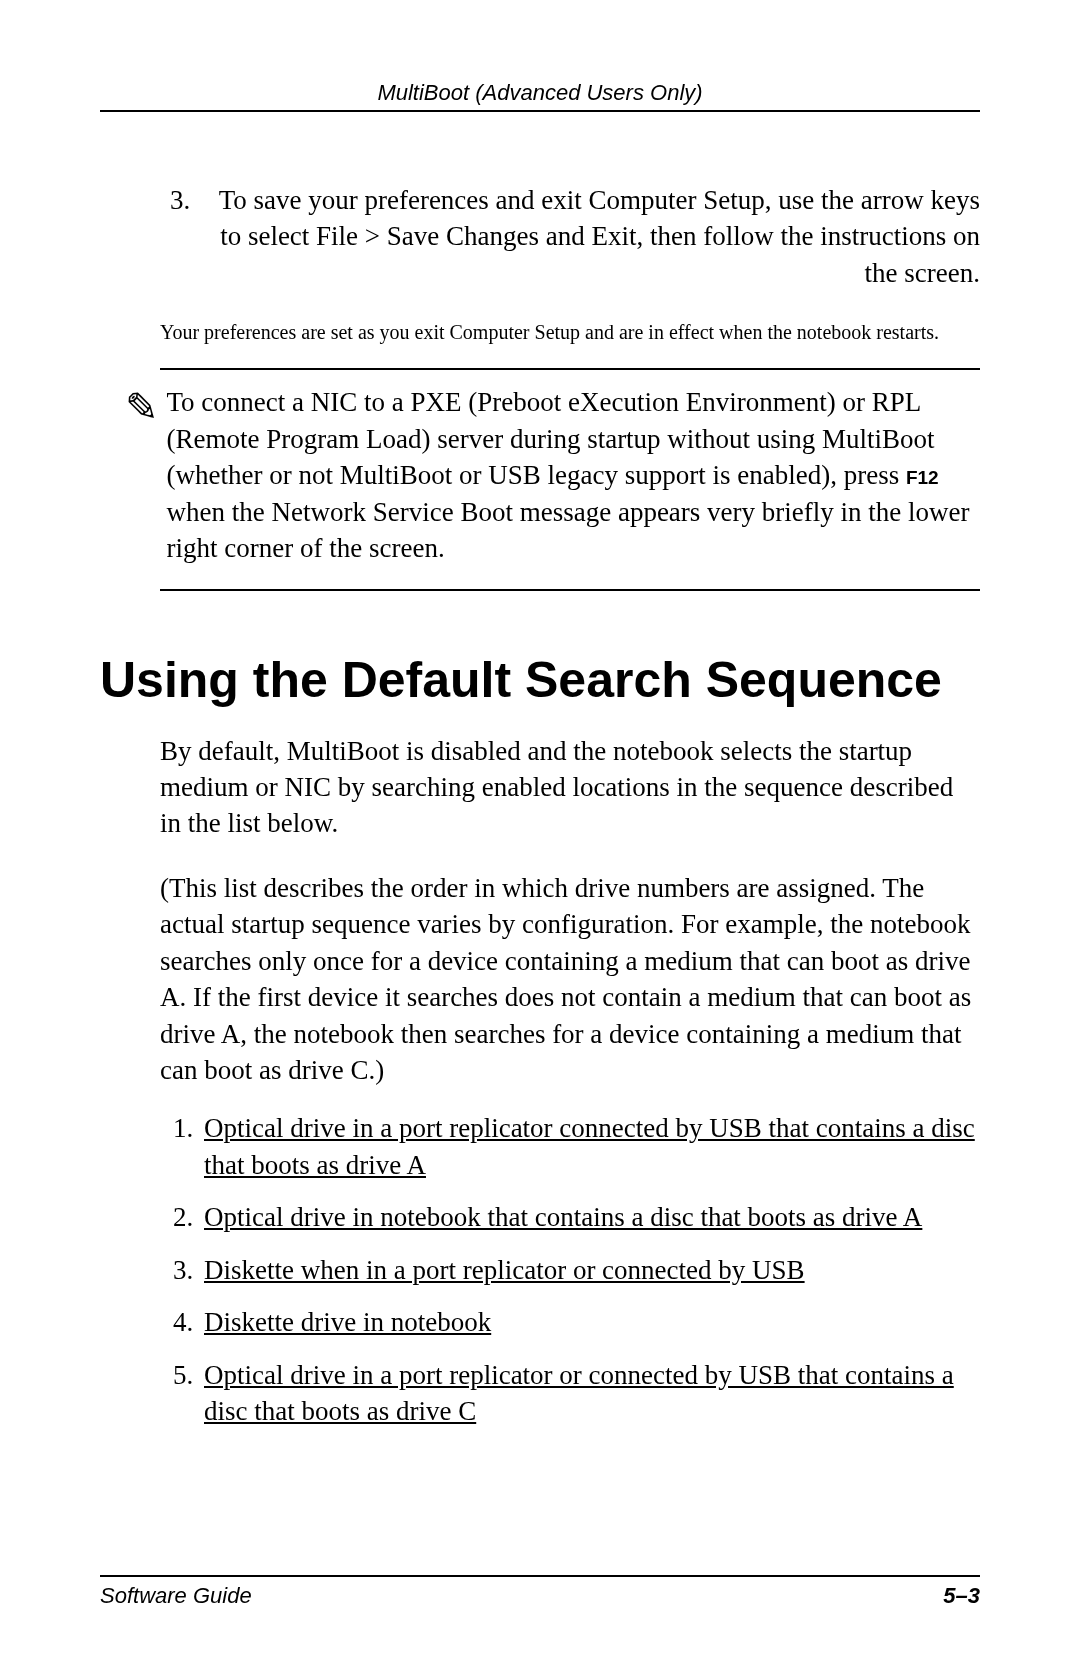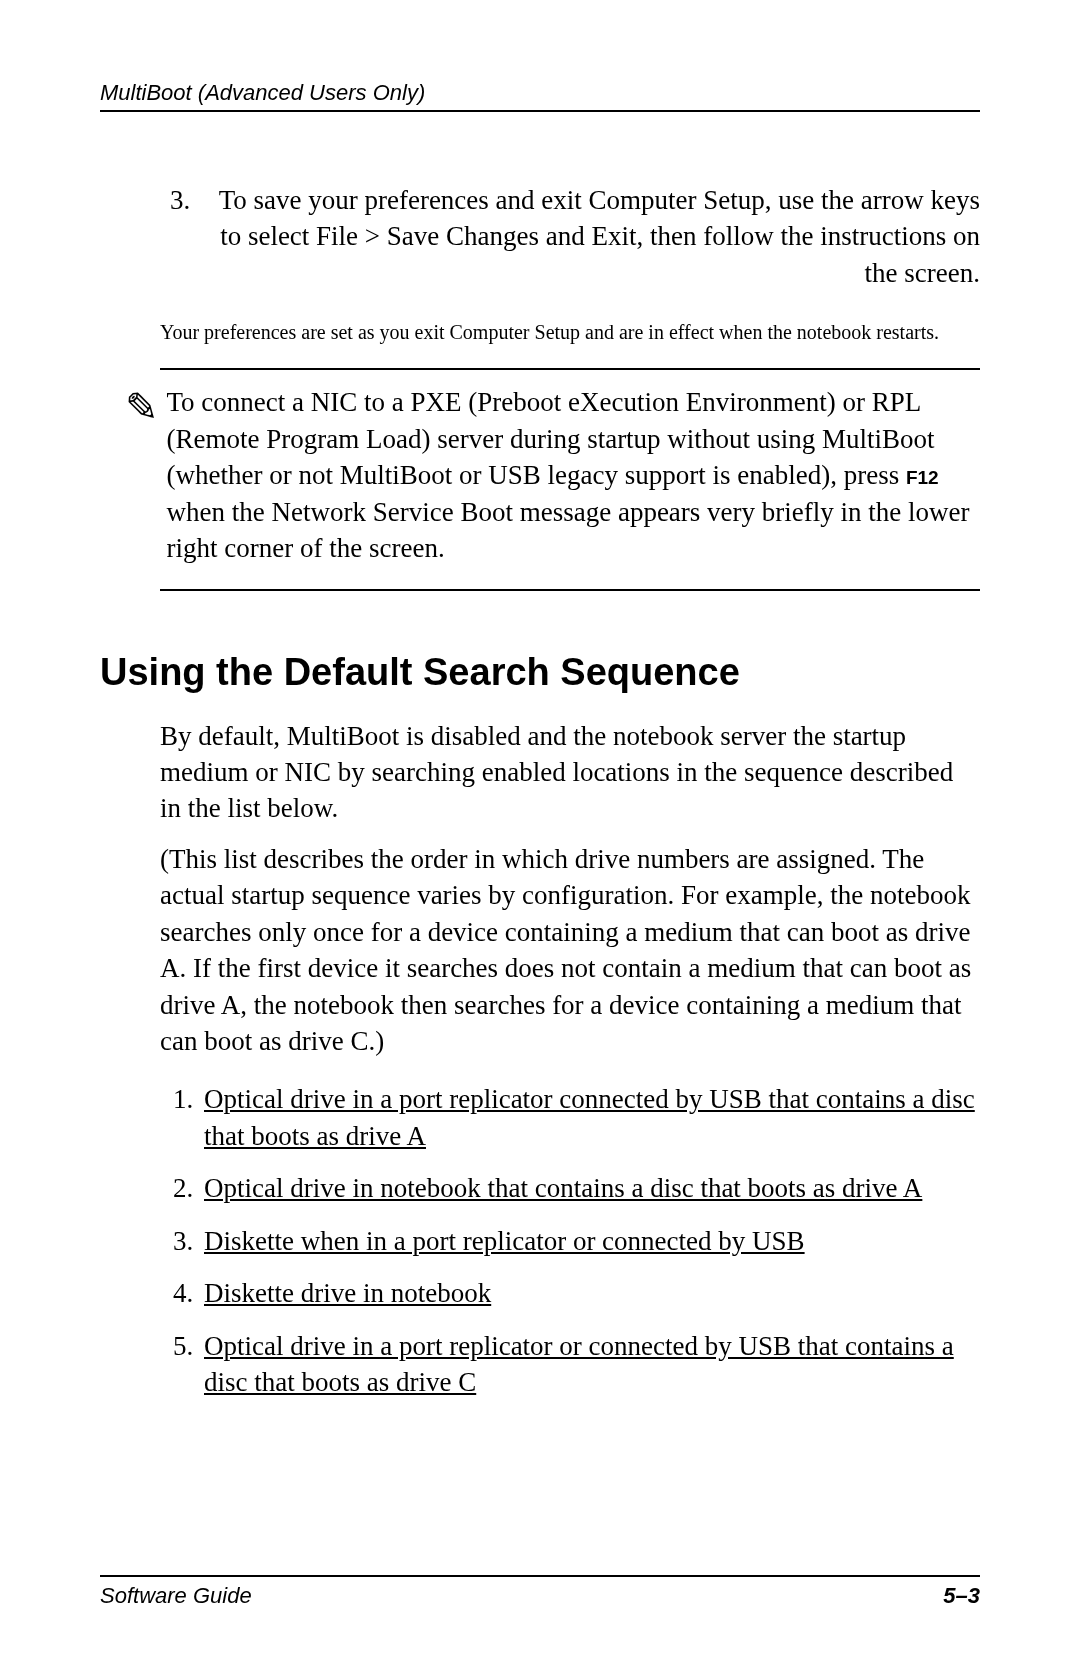--- a/index.html
+++ b/index.html
@@ -10,21 +10,21 @@
     color: #000;
   }
   .page {
     width: 1080px;
     height: 1669px;
     position: relative;
     box-sizing: border-box;
     padding: 80px 100px 60px 100px;
   }
   .header-right {
-    text-align: left;
+    text-align: center;
     font-style: italic;
     font-family: Arial, Helvetica, sans-serif;
     font-size: 22px;
     margin-bottom: 4px;
   }
   .top-rule {
     border: 0;
     border-top: 2px solid #000;
     margin: 0;
   }
@@ -60,30 +60,30 @@
     font-size: 40px;
     line-height: 1;
     margin-right: 8px;
     margin-top: 4px;
   }
   .note-text { flex: 1; }
   .note-text b { font-family: Arial, Helvetica, sans-serif; font-size: 19px; }
   .section-heading {
     font-family: Arial, Helvetica, sans-serif;
     font-weight: bold;
-    font-size: 38px;
+    font-size: 50px;
     margin-top: 60px;
     margin-bottom: 24px;
   }
   .para {
     margin-left: 60px;
     font-size: 27px;
     line-height: 1.35;
   }
-  .para + .para { margin-top: 14px; }
+  .para + .para { margin-top: 28px; }
   ol.seq {
     margin: 22px 0 15px 70px;
     padding-left: 30px;
     font-size: 27px;
     line-height: 1.35;
     text-decoration: underline;
   }
   ol.seq li { margin-bottom: 16px; padding-left: 4px; }
   .footer {
     position: absolute;
@@ -124,21 +124,21 @@
   <div class="note-block">
     <div class="note-icon">✎</div>
     <div class="note-text">
       <span>To connect a NIC to a PXE (Preboot eXecution Environment) or RPL (Remote Program Load) server during startup without using MultiBoot (whether or not MultiBoot or USB legacy support is enabled), press </span><b>F12</b><span> when the Network Service Boot message appears very briefly in the lower right corner of the screen.</span>
     </div>
   </div>
   <hr class="note-rule">
 
   <div class="section-heading">Using the Default Search Sequence</div>
 
-  <div class="para">By default, MultiBoot is disabled and the notebook server the startup medium or NIC by searching enabled locations in the sequence described in the list below.</div>
+  <div class="para">By default, MultiBoot is disabled and the notebook selects the startup medium or NIC by searching enabled locations in the sequence described in the list below.</div>
   <div class="para">(This list describes the order in which drive numbers are assigned. The actual startup sequence varies by configuration. For example, the notebook searches only once for a device containing a medium that can boot as drive A. If the first device it searches does not contain a medium that can boot as drive A, the notebook then searches for a device containing a medium that can boot as drive C.)</div>
 
   <ol class="seq">
     <li>Optical drive in a port replicator connected by USB that contains a disc that boots as drive A</li>
     <li>Optical drive in notebook that contains a disc that boots as drive A</li>
     <li>Diskette when in a port replicator or connected by USB</li>
     <li>Diskette drive in notebook</li>
     <li>Optical drive in a port replicator or connected by USB that contains a disc that boots as drive C</li>
   </ol>
 

